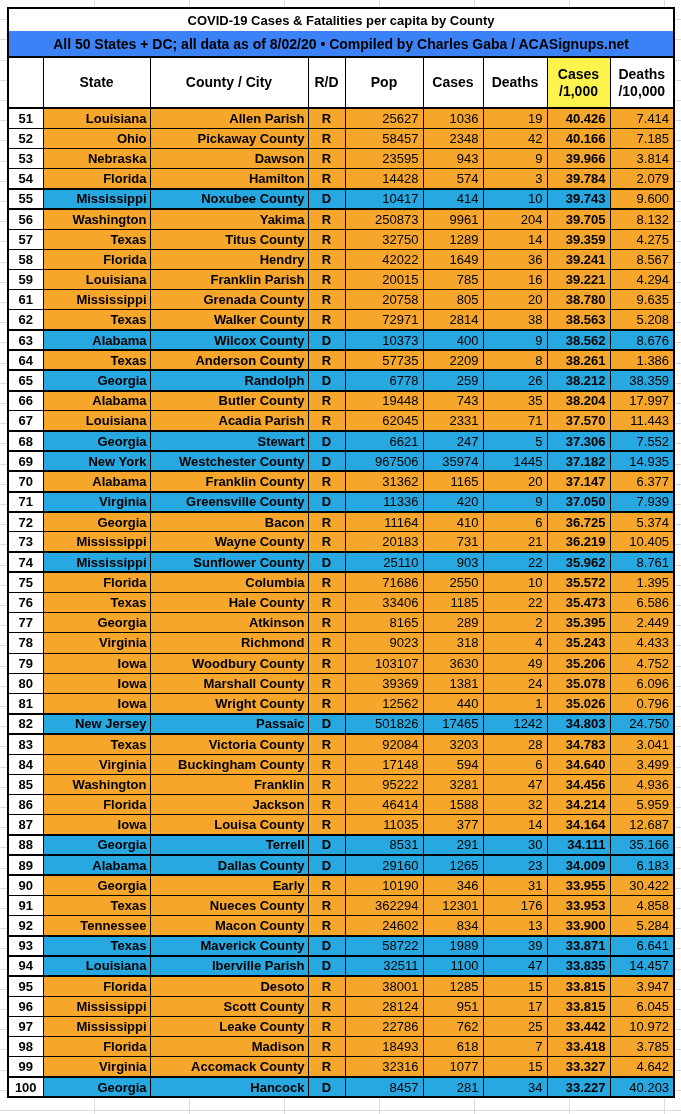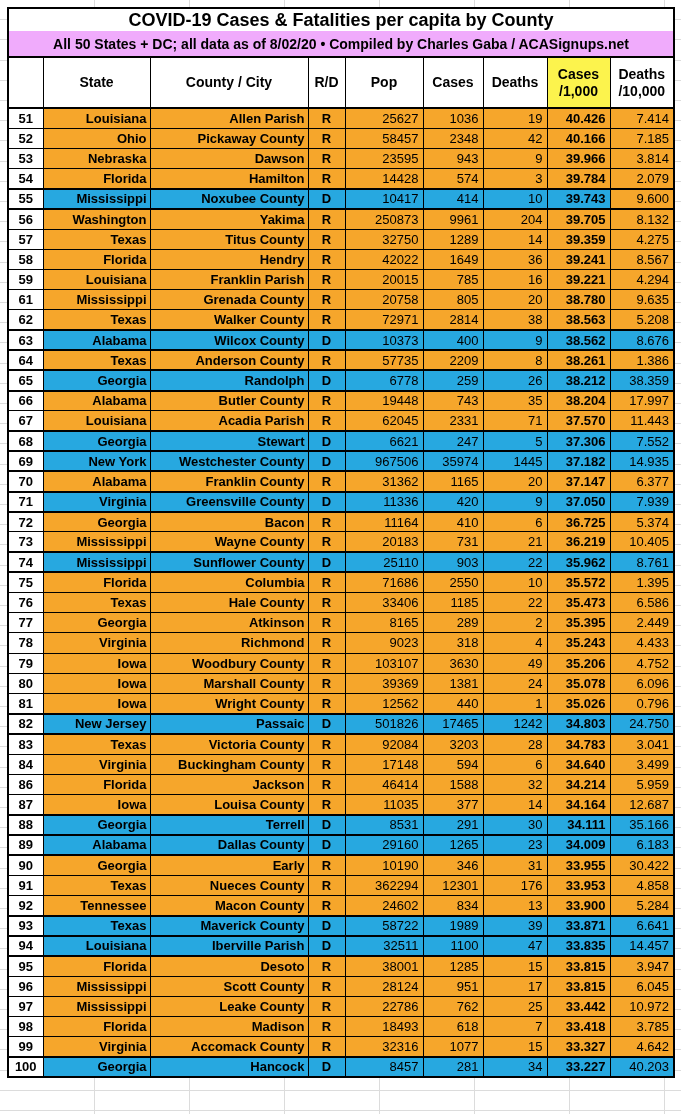--- a/index.html
+++ b/index.html
@@ -29,32 +29,32 @@
     overflow:hidden;
     white-space:nowrap;
     padding:0;
     color:#000;
   }
   
   tr.title-row td{
     height:22px;
     text-align:center;
     font-weight:bold;
-    font-size:18px;
+    font-size:13px;
     border:none;
     background:#fff;
   }
   tr.subtitle-row td{
     height:25px;
     text-align:center;
     font-weight:bold;
     font-size:14px;
     border:none;
     border-bottom:2px solid #000;
-    background:#f0abfc;
+    background:#3b82f6;
   }
   
   tr.head-row th{
     height:49px;
     border:1px solid #000;
     border-bottom:2px solid #000;
     font-weight:bold;
     font-size:14px;
     text-align:center;
     vertical-align:middle;
@@ -494,20 +494,31 @@
           <td class="c1">Virginia</td>
           <td class="c2">Buckingham County</td>
           <td class="c3">R</td>
           <td class="c4">17148</td>
           <td class="c5">594</td>
           <td class="c6">6</td>
           <td class="c7">34.640</td>
           <td class="c8">3.499</td>
         </tr>
         <tr class="r">
+          <td class="c0">85</td>
+          <td class="c1">Washington</td>
+          <td class="c2">Franklin</td>
+          <td class="c3">R</td>
+          <td class="c4">95222</td>
+          <td class="c5">3281</td>
+          <td class="c6">47</td>
+          <td class="c7">34.456</td>
+          <td class="c8">4.936</td>
+        </tr>
+        <tr class="r">
           <td class="c0">86</td>
           <td class="c1">Florida</td>
           <td class="c2">Jackson</td>
           <td class="c3">R</td>
           <td class="c4">46414</td>
           <td class="c5">1588</td>
           <td class="c6">32</td>
           <td class="c7">34.214</td>
           <td class="c8">5.959</td>
         </tr>

